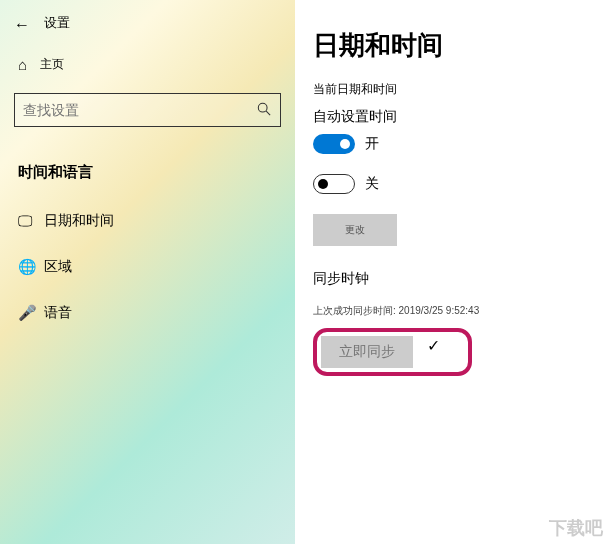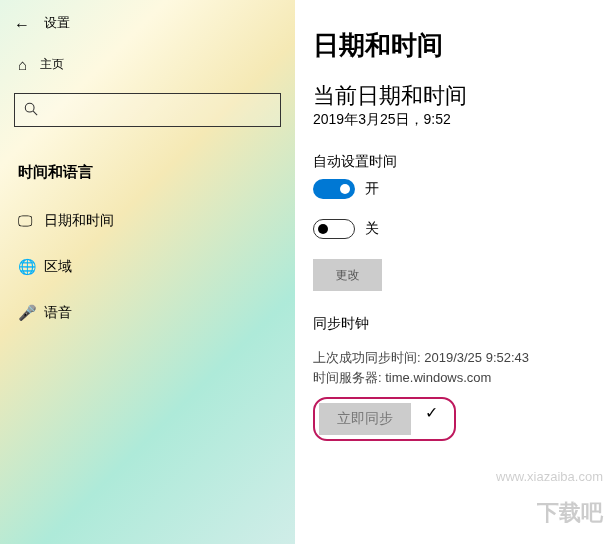--- a/index.html
+++ b/index.html
@@ -78,21 +78,22 @@
       padding: 28px 0 0 18px;
       background: #fff;
       position: relative;
     }
     .page-title {
       font-size: 26px;
       font-weight: 600;
       margin-bottom: 18px;
     }
     .sub-title {
-      font-size: 22px;
+      font-size: 12px;
+      margin-bottom: 10px;
     }
     .datetime-val {
       font-size: 14px;
       margin-bottom: 24px;
     }
     .setting-label {
       font-size: 14px;
       margin-bottom: 8px;
       font-family: Liberation Serif, serif;
     }
@@ -126,45 +127,45 @@
     .toggle.off::after {
       content: "";
       position: absolute;
       width: 10px; height: 10px;
       background: #000;
       border-radius: 50%;
       left: 4px; top: 4px;
     }
     .toggle-state { font-size: 14px; }
     .btn {
-      width: 69px;
+      width: 84px;
       height: 32px;
       background: #ccc;
       border: none;
       font-family: inherit;
-      font-size: 12px;
+      font-size: 10px;
       color: #555;
       cursor: pointer;
     }
     .btn-change { margin-bottom: 24px; }
     .sync-title {
       font-size: 14px;
       margin-bottom: 16px;
     }
     .sync-line {
-      font-size: 13px;
+      font-size: 10px;
       color: #444;
       margin-bottom: 2px;
     }
     .sync-btn-row {
       display: flex;
       margin-top: 10px;
-      border: 2px solid #be185d;
+      border: 4px solid #be185d;
       border-radius: 14px;
-      padding: 4px 16px 4px 4px;
+      padding: 4px 28px 4px 4px;
       width: fit-content;
     }
     .btn-sync {
       width: 92px;
       height: 32px;
       background: #ccc;
       border: none;
       font-family: inherit;
       font-size: 14px;
       color: #777;
@@ -177,40 +178,41 @@
       position: absolute;
       right: 8px;
       bottom: 60px;
       font-size: 13px;
       color: rgba(0,0,0,0.2);
       transform: rotate(0deg);
     }
     .watermark2 {
       position: absolute;
       right: 8px;
-      bottom: 16px;
-      font-size: 22px;
+      bottom: 4px;
+      font-size: 18px;
       color: rgba(0,0,0,0.2);
       font-weight: bold;
       margin-top: 36px;
     }
   </style>
 </head>
 <body>
 
 <div class="sidebar">
   <div class="sidebar-header">
     <span class="back-arrow">←</span>
     <span>设置</span>
   </div>
   <div class="home-row">
     <span class="icon">⌂</span>
     <span class="lbl">主页</span>
   </div>
   <div class="search-wrap">
+    <input class="search-input" placeholder="查找设置" style="">
     <span class="search-icon">
       <svg width="14" height="14" viewBox="0 0 16 16">
           <circle cx="6.5" cy="6.5" r="5" stroke="#333" stroke-width="1.2" fill="none"></circle>
           <line x1="10.5" y1="10.5" x2="15" y2="15" stroke="#333" stroke-width="1.2"></line>
         </svg>
     </span>
   </div>
   <div class="section-title">时间和语言</div>
   <div class="nav-item">
     <span class="icon">🖵</span>
@@ -222,38 +224,35 @@
   </div>
   <div class="nav-item">
     <span class="icon">🎤</span>
     <span class="lbl">语音</span>
   </div>
 </div>
 
 <div class="main">
   <div class="page-title">日期和时间</div>
   <div class="sub-title">当前日期和时间</div>
-  <div class="datetime-val">2019年3月25日，9:52</div>
 
   <div class="setting-label">自动设置时间</div>
   <div class="toggle-row">
     <div class="toggle on"></div>
     <span class="toggle-state">开</span>
   </div>
 
   <div class="toggle-row">
     <div class="toggle off"></div>
     <span class="toggle-state">关</span>
   </div>
 
   <button class="btn btn-change">更改</button>
 
   <div class="sync-title">同步时钟</div>
   <div class="sync-line">上次成功同步时间: 2019/3/25 9:52:43</div>
-  <div class="sync-line">时间服务器: time.windows.com</div>
   <div class="sync-btn-row">
     <button class="btn-sync">立即同步</button>
     <span class="checkmark">✓</span>
   </div>
 
-  <div class="watermark">www.xiazaiba.com</div>
   <div class="watermark2">下载吧</div>
 </div>
 
 </body></html>

